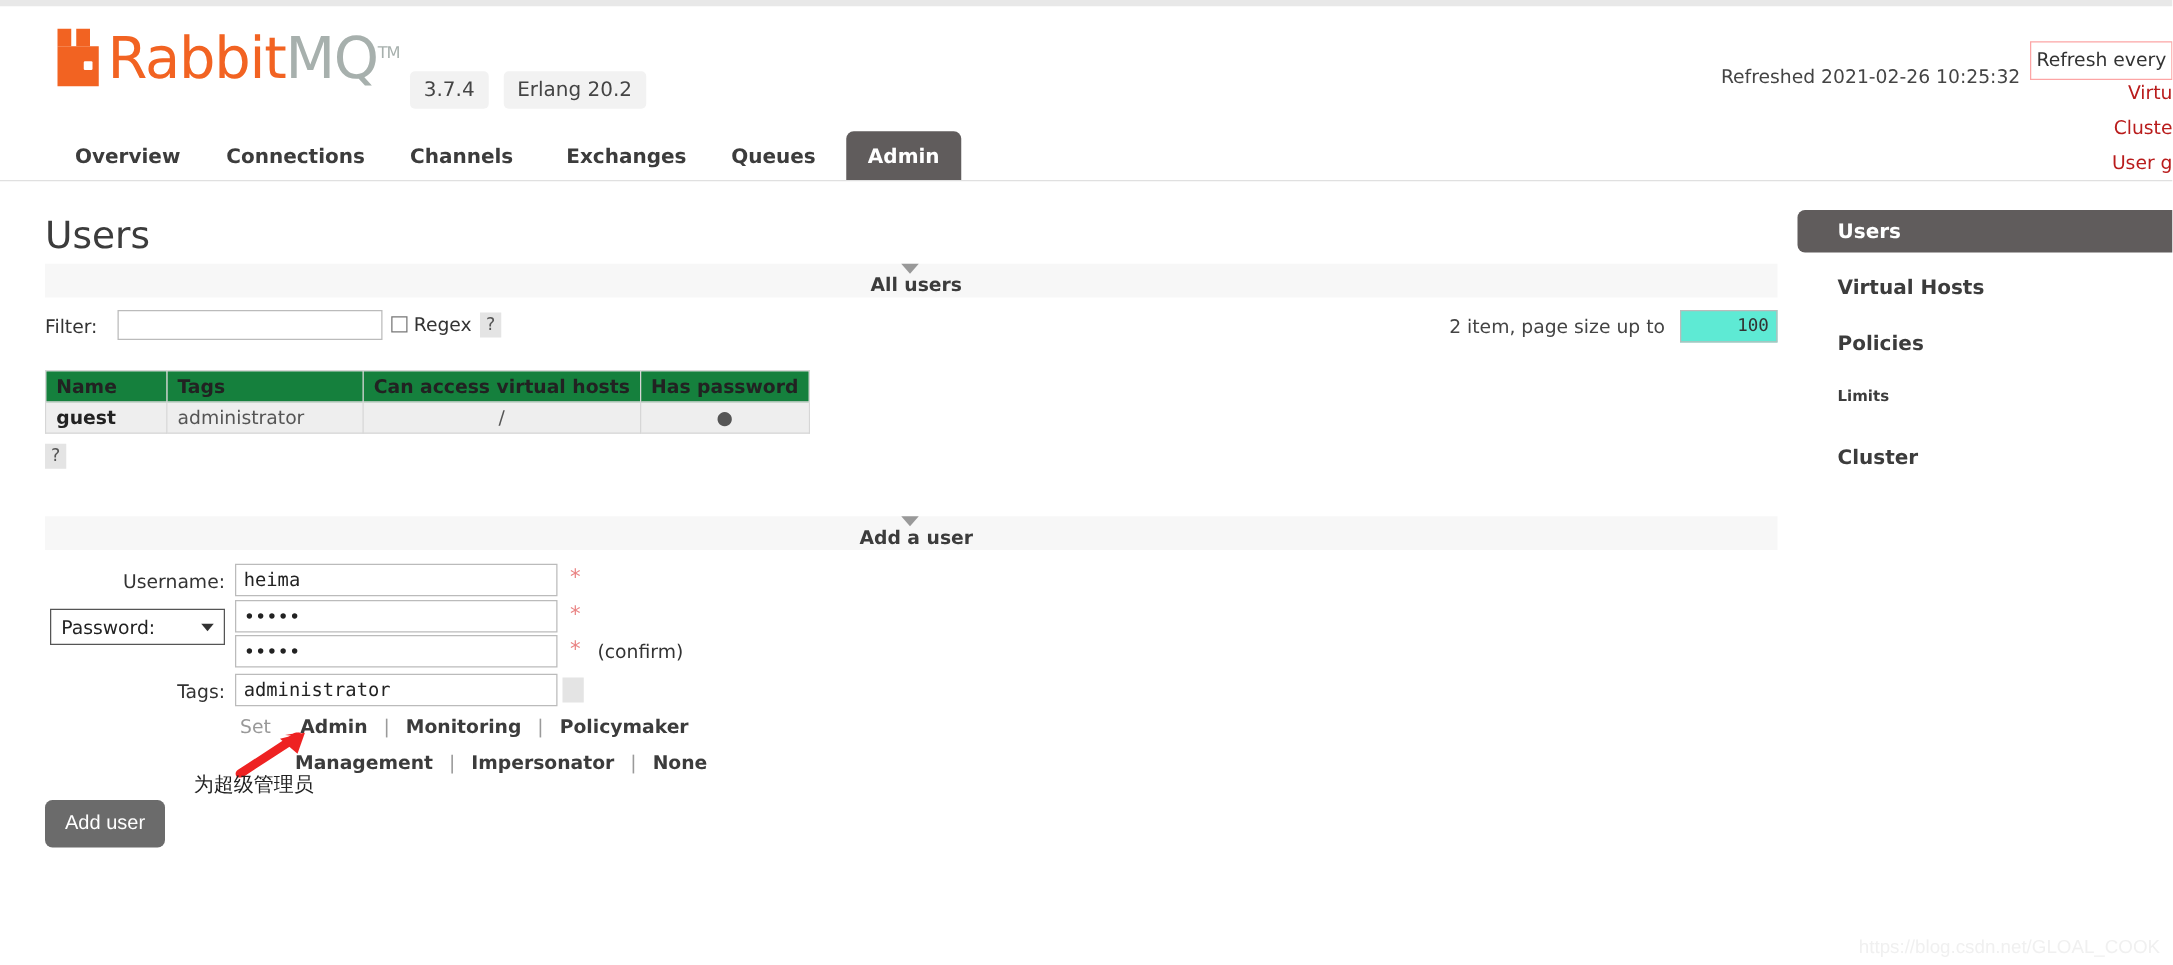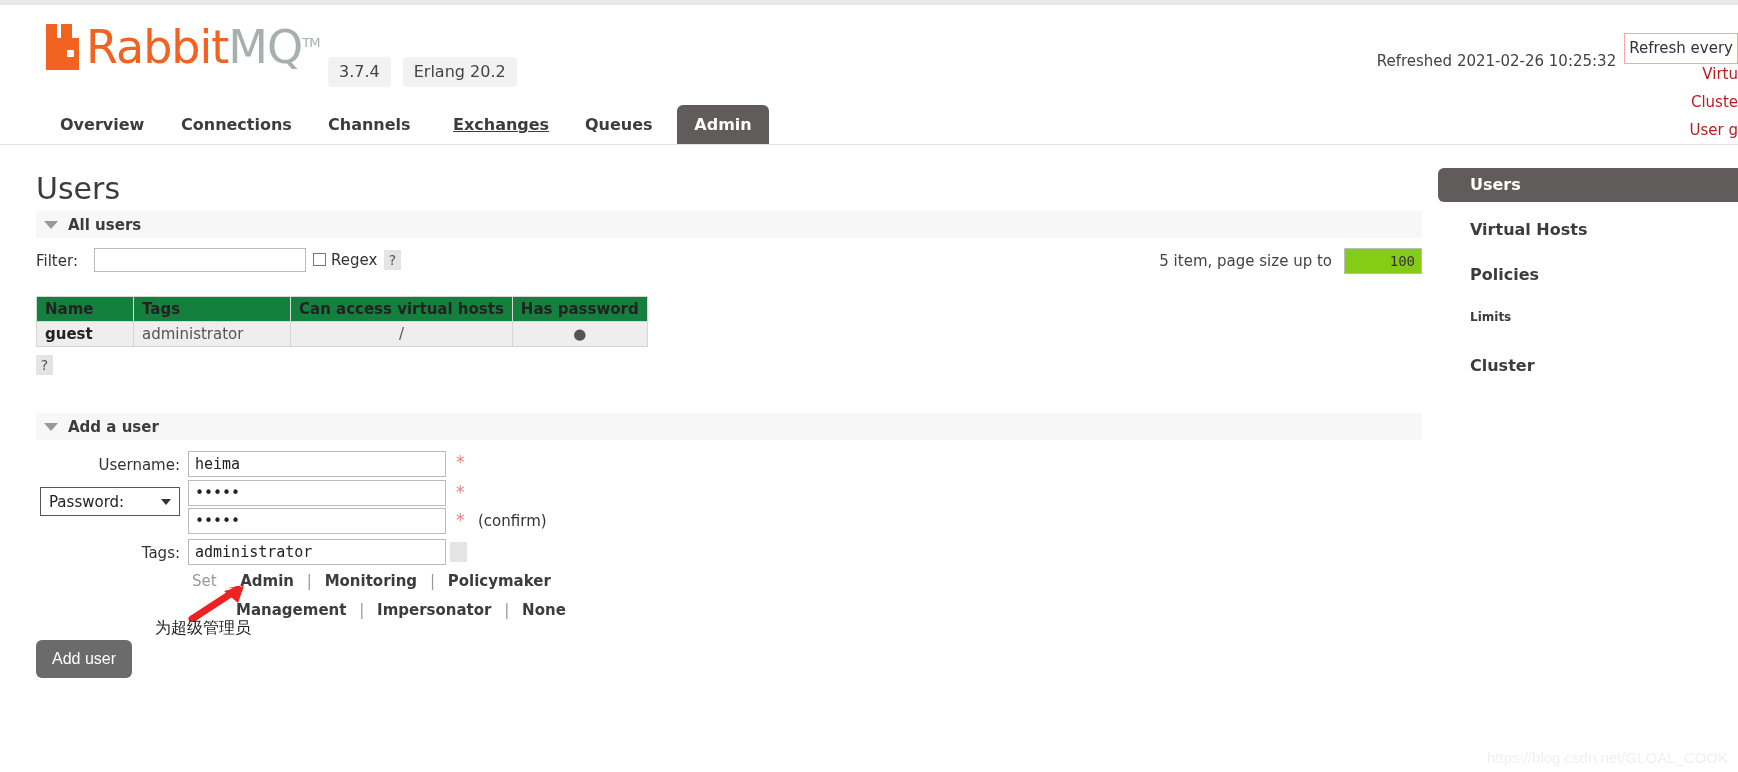--- a/index.html
+++ b/index.html
@@ -181,20 +181,21 @@
   .section-head {
     position: absolute;
     left: 36px;
     width: 1386px;
     height: 27px;
     background: #f7f7f7;
     display: flex;
     align-items: center;
     box-sizing: border-box;
     padding-left: 8px;
+    flex-direction: column;
   }
   .caret {
     width: 0; height: 0;
     border-left: 7px solid transparent;
     border-right: 7px solid transparent;
     border-top: 8px solid #999999;
     margin-right: 10px;
   }
   .section-head-label {
     font-size: 15px;
@@ -264,21 +265,21 @@
     color: #444444;
     white-space: nowrap;
   }
   #page-size-input {
     position: absolute;
     right: 0;
     top: 0;
     width: 78px;
     height: 26px;
     border: 1px solid #bbbbbb;
-    background: #84cc16;
+    background: #5eead4;
     box-sizing: border-box;
     font-family: "DejaVu Sans Mono", monospace;
     font-size: 14px;
     text-align: right;
     padding: 0 6px;
     line-height: 24px;
     color: #333333;
   }
 
   
@@ -463,39 +464,39 @@
     <div>Virtu</div>
     <div>Cluste</div>
     <div>User g</div>
   </div>
 </div>
 
 <div id="nav">
   <span class="nav-item" style="left:44px;">Overview</span>
   <span class="nav-item" style="left:165px;">Connections</span>
   <span class="nav-item" style="left:312px;">Channels</span>
-  <span class="nav-item" style="left:437px;text-decoration:underline;">Exchanges</span>
+  <span class="nav-item" style="left:437px;">Exchanges</span>
   <span class="nav-item" style="left:569px;">Queues</span>
   <span class="nav-item active" style="left:677px;width:92px;text-align:center;padding:0;">Admin</span>
 </div>
 
 <div id="page-title">Users</div>
 
 <div class="section-head" style="top:211px;">
   <span class="caret"></span>
   <span class="section-head-label">All users</span>
 </div>
 
 <div id="filter-row">
   <span id="filter-label">Filter:</span>
   <input id="filter-input" type="text" value="" style="">
   <span id="regex-checkbox"></span>
   <span id="regex-label">Regex</span>
   <span id="regex-help" class="help-btn">?</span>
-  <span id="page-size-text">5 item, page size up to</span>
+  <span id="page-size-text">2 item, page size up to</span>
   <div id="page-size-input">100</div>
 </div>
 
 <table id="users-table">
   <thead>
     <tr>
       <th style="width:80px;">Name</th>
       <th style="width:140px;">Tags</th>
       <th style="width:180px;">Can access virtual hosts</th>
       <th style="width:100px;">Has password</th>

